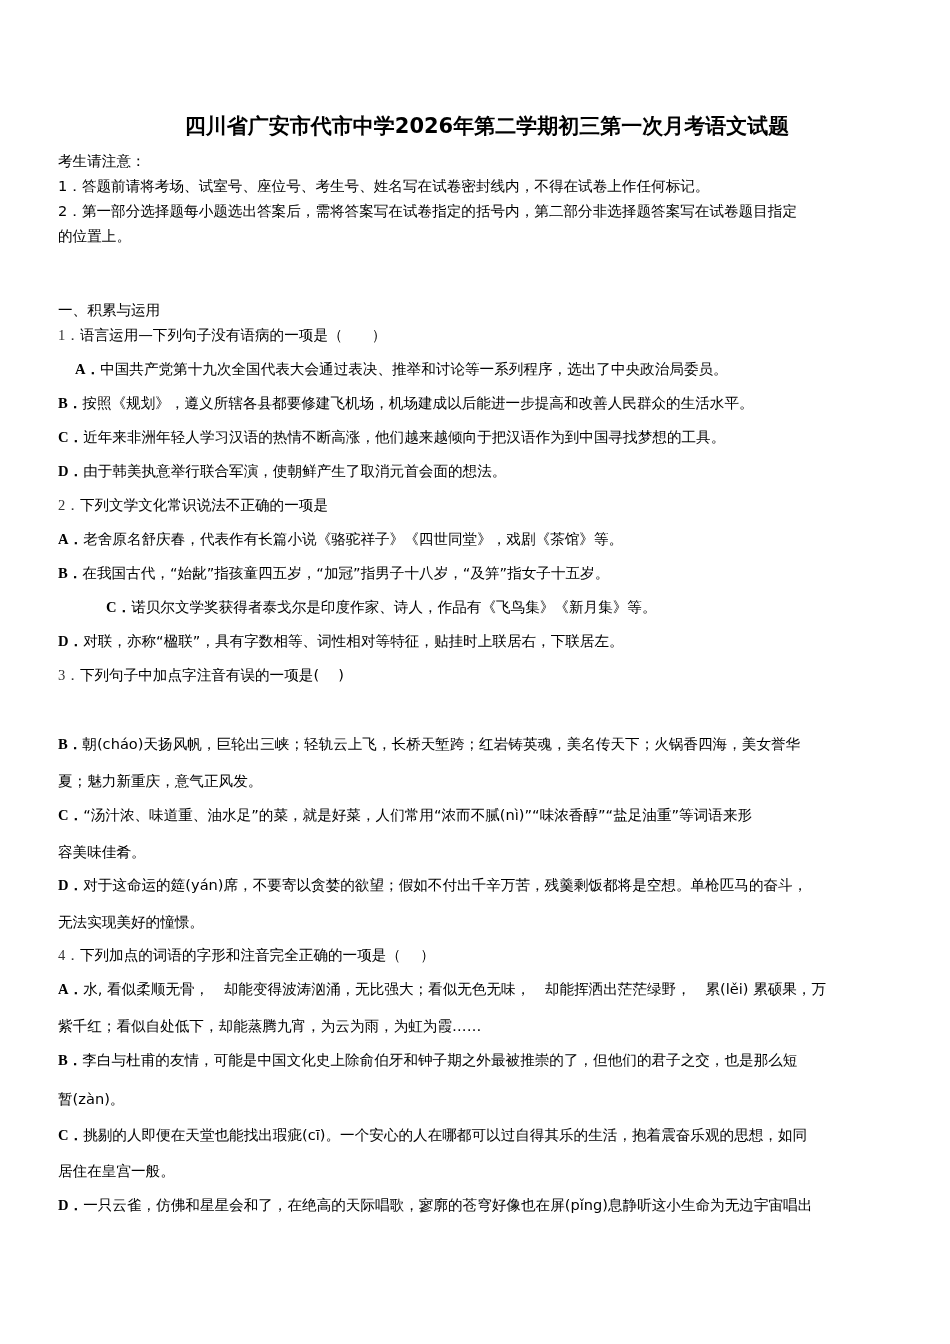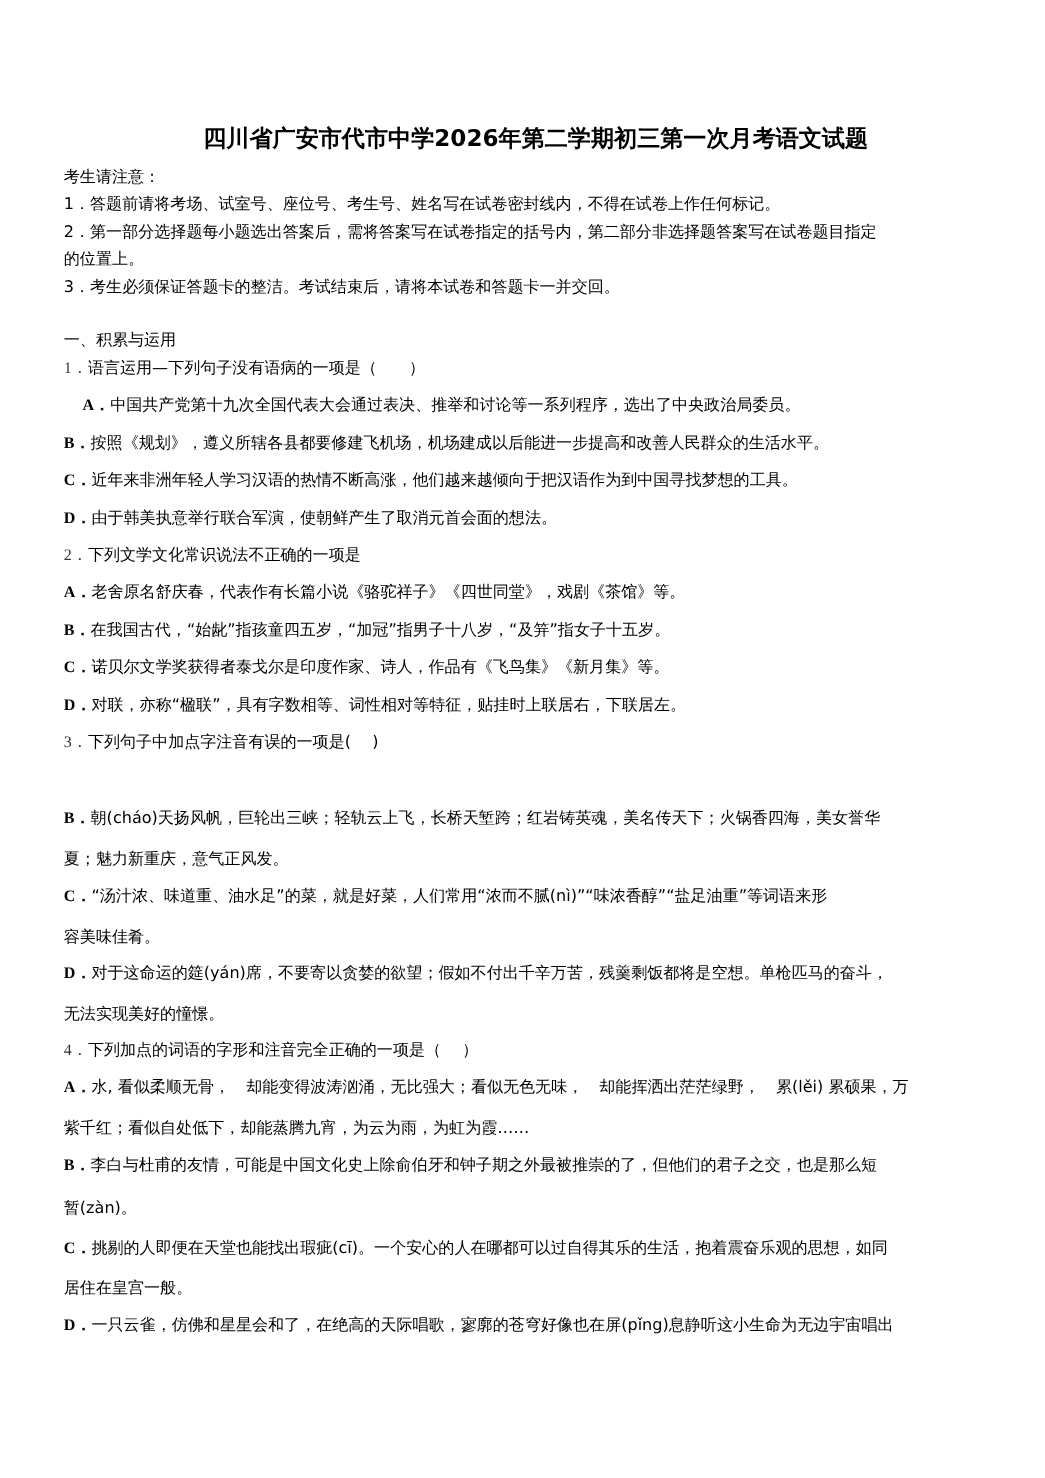--- a/index.html
+++ b/index.html
@@ -55,21 +55,20 @@
 <body>
 
 <div class="page">
 
   <div class="title">四川省广安市代市中学2026年第二学期初三第一次月考语文试题</div>
 
   <div class="line" style="top:150px;">考生请注意：</div>
   <div class="line" style="top:175px;">1．答题前请将考场、试室号、座位号、考生号、姓名写在试卷密封线内，不得在试卷上作任何标记。</div>
   <div class="line" style="top:200px;">2．第一部分选择题每小题选出答案后，需将答案写在试卷指定的括号内，第二部分非选择题答案写在试卷题目指定</div>
   <div class="line" style="top:225px;">的位置上。</div>
-  <div class="line" style="top:250px;">3．考生必须保证答题卡的整洁。考试结束后，请将本试卷和答题卡一并交回。</div>
 
   <div class="line" style="top:299px;">一、积累与运用</div>
 
   <div class="line" style="top:324px;">
     <span class="q-num">1．</span><span>语言运用—下列句子没有语病的一项是（　　）</span>
   </div>
   <div class="line" style="top:358px;margin-left:17px;">
     <span class="opt-label">A．</span><span class="opt-text">中国共产党第十九次全国代表大会通过表决、推举和讨论等一系列程序，选出了中央政治局委员。</span>
   </div>
   <div class="line" style="top:392px;">
@@ -84,21 +83,21 @@
 
   <div class="line" style="top:494px;">
     <span class="q-num">2．</span><span>下列文学文化常识说法不正确的一项是</span>
   </div>
   <div class="line" style="top:528px;">
     <span class="opt-label">A．</span><span class="opt-text">老舍原名舒庆春，代表作有长篇小说《骆驼祥子》《四世同堂》，戏剧《茶馆》等。</span>
   </div>
   <div class="line" style="top:562px;">
     <span class="opt-label">B．</span><span class="opt-text">在我国古代，“始龀”指孩童四五岁，“加冠”指男子十八岁，“及笄”指女子十五岁。</span>
   </div>
-  <div class="line" style="top:596px;">
+  <div class="line" style="top:596px;margin-left:48px;">
     <span class="opt-label">C．</span><span class="opt-text">诺贝尔文学奖获得者泰戈尔是印度作家、诗人，作品有《飞鸟集》《新月集》等。</span>
   </div>
   <div class="line" style="top:630px;">
     <span class="opt-label">D．</span><span class="opt-text">对联，亦称“楹联”，具有字数相等、词性相对等特征，贴挂时上联居右，下联居左。</span>
   </div>
 
   <div class="line" style="top:664px;">
     <span class="q-num">3．</span><span>下列句子中加点字注音有误的一项是(　 )</span>
   </div>
   <div class="line" style="top:733px;">

